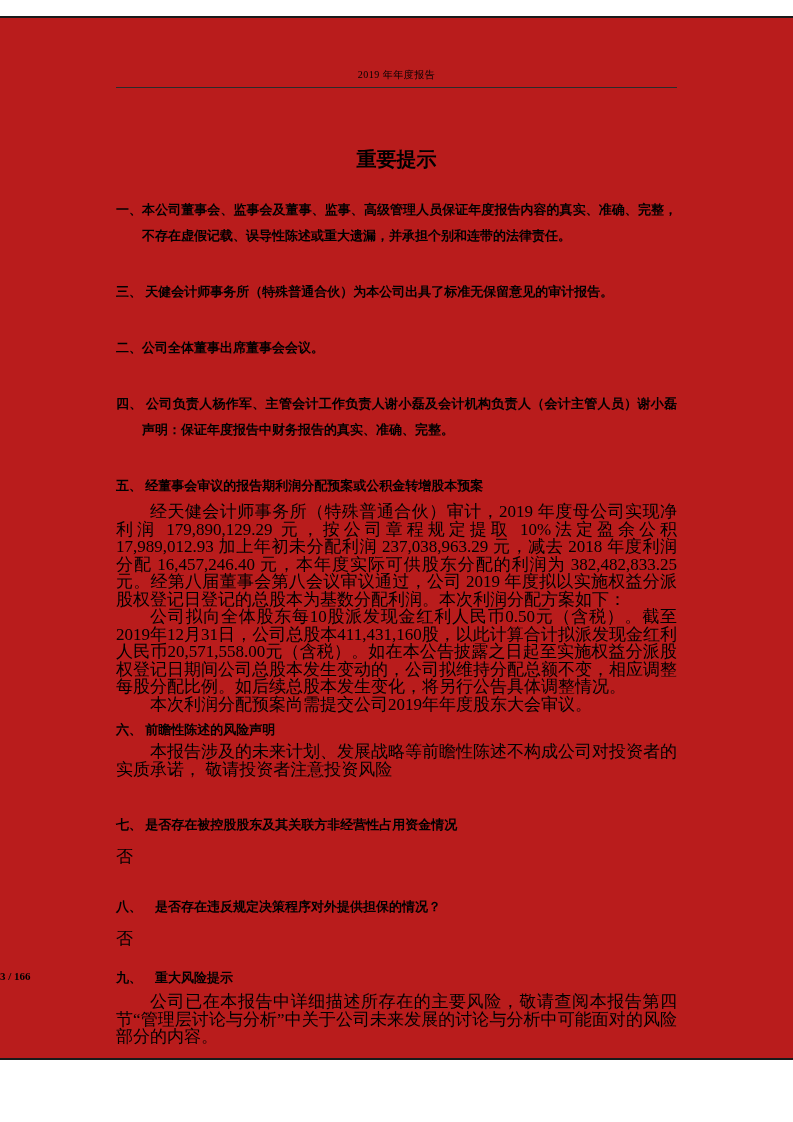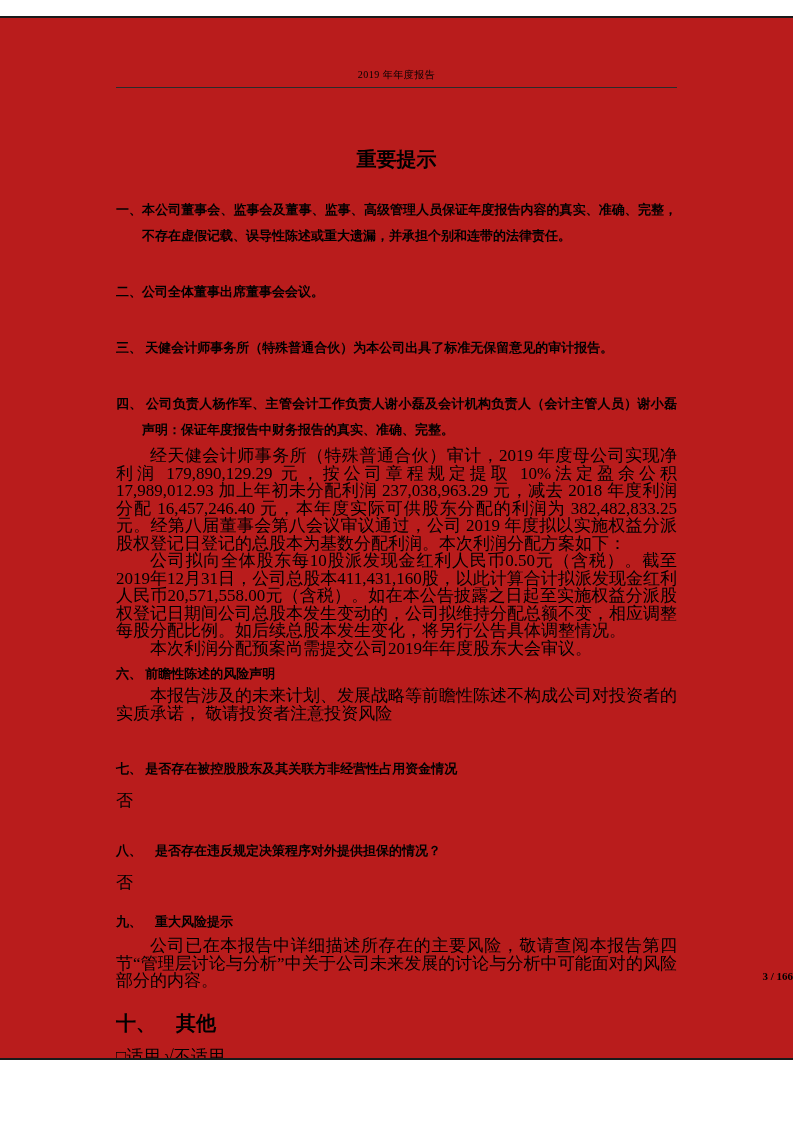--- a/index.html
+++ b/index.html
@@ -73,45 +73,46 @@
   .mt-xs { margin-top: 4px; }
   .mt-xxs { margin-top: 2px; }
   .mt-ans { margin-top: 12px; }
   .mt-s8 { margin-top: 28px; }
 
   .page-footer {
     position: absolute;
     left: 0;
     right: 0;
     bottom: 78px;
-    text-align: right;
+    text-align: left;
     font-size: 11px;
     font-weight: bold;
   }
 </style>
 </head>
 <body>
 
 <div class="page">
   <div class="edge-line top"></div>
 
   <div class="doc-header">
     <span>2019 年年度报告</span>
   </div>
 
   <h1 class="doc-title">重要提示</h1>
 
   <p class="sec-heading hang2 mt-title">一、本公司董事会、监事会及董事、监事、高级管理人员保证年度报告内容的真实、准确、完整，不存在虚假记载、误导性陈述或重大遗漏，并承担个别和连带的法律责任。</p>
 
+  <p class="sec-heading mt-lg">三、 天健会计师事务所（特殊普通合伙）为本公司出具了标准无保留意见的审计报告。</p>
+
   <p class="sec-heading mt-lg">二、公司全体董事出席董事会会议。</p>
-
-  <p class="sec-heading mt-lg">三、 天健会计师事务所（特殊普通合伙）为本公司出具了标准无保留意见的审计报告。</p>
 
   <p class="sec-heading hang2 mt-lg">四、 公司负责人杨作军、主管会计工作负责人谢小磊及会计机构负责人（会计主管人员）谢小磊声明：保证年度报告中财务报告的真实、准确、完整。</p>
 
+  <p class="sec-heading mt-lg">五、 经董事会审议的报告期利润分配预案或公积金转增股本预案</p>
   <p class="body-p indent mt-xs">经天健会计师事务所（特殊普通合伙）审计，2019 年度母公司实现净利润 179,890,129.29 元，按公司章程规定提取 10%法定盈余公积 17,989,012.93 加上年初未分配利润 237,038,963.29 元，减去 2018 年度利润分配 16,457,246.40 元，本年度实际可供股东分配的利润为 382,482,833.25 元。经第八届董事会第八会议审议通过，公司 2019 年度拟以实施权益分派股权登记日登记的总股本为基数分配利润。本次利润分配方案如下：</p>
   <p class="body-p indent">公司拟向全体股东每10股派发现金红利人民币0.50元（含税）。截至2019年12月31日，公司总股本411,431,160股，以此计算合计拟派发现金红利人民币20,571,558.00元（含税）。如在本公告披露之日起至实施权益分派股权登记日期间公司总股本发生变动的，公司拟维持分配总额不变，相应调整每股分配比例。如后续总股本发生变化，将另行公告具体调整情况。</p>
   <p class="body-p indent">本次利润分配预案尚需提交公司2019年年度股东大会审议。</p>
 
   <p class="sec-heading mt-xs">六、 前瞻性陈述的风险声明</p>
   <p class="body-p indent">本报告涉及的未来计划、发展战略等前瞻性陈述不构成公司对投资者的实质承诺， 敬请投资者注意投资风险</p>
 
   <p class="sec-heading mt-xl">七、 是否存在被控股股东及其关联方非经营性占用资金情况</p>
   <p class="body-p mt-sm">否</p>
 

